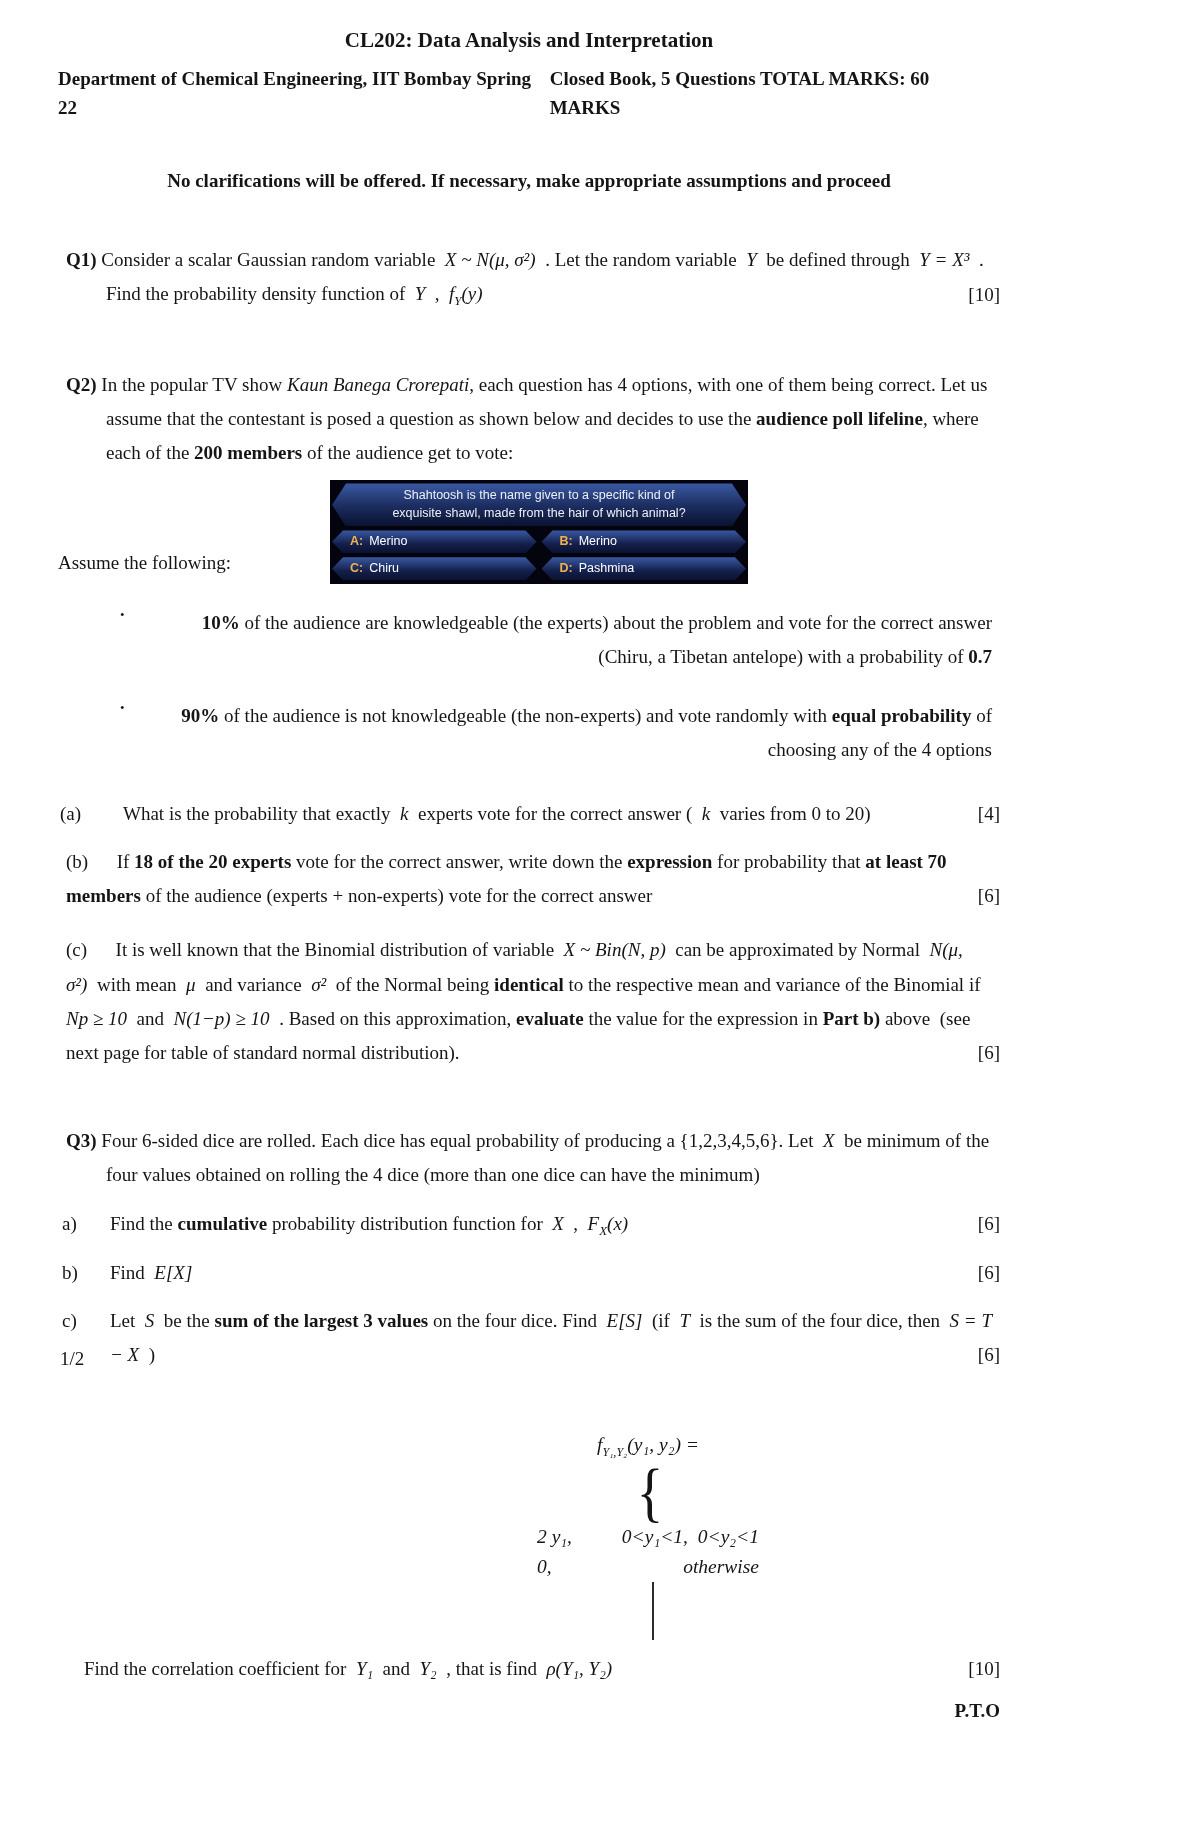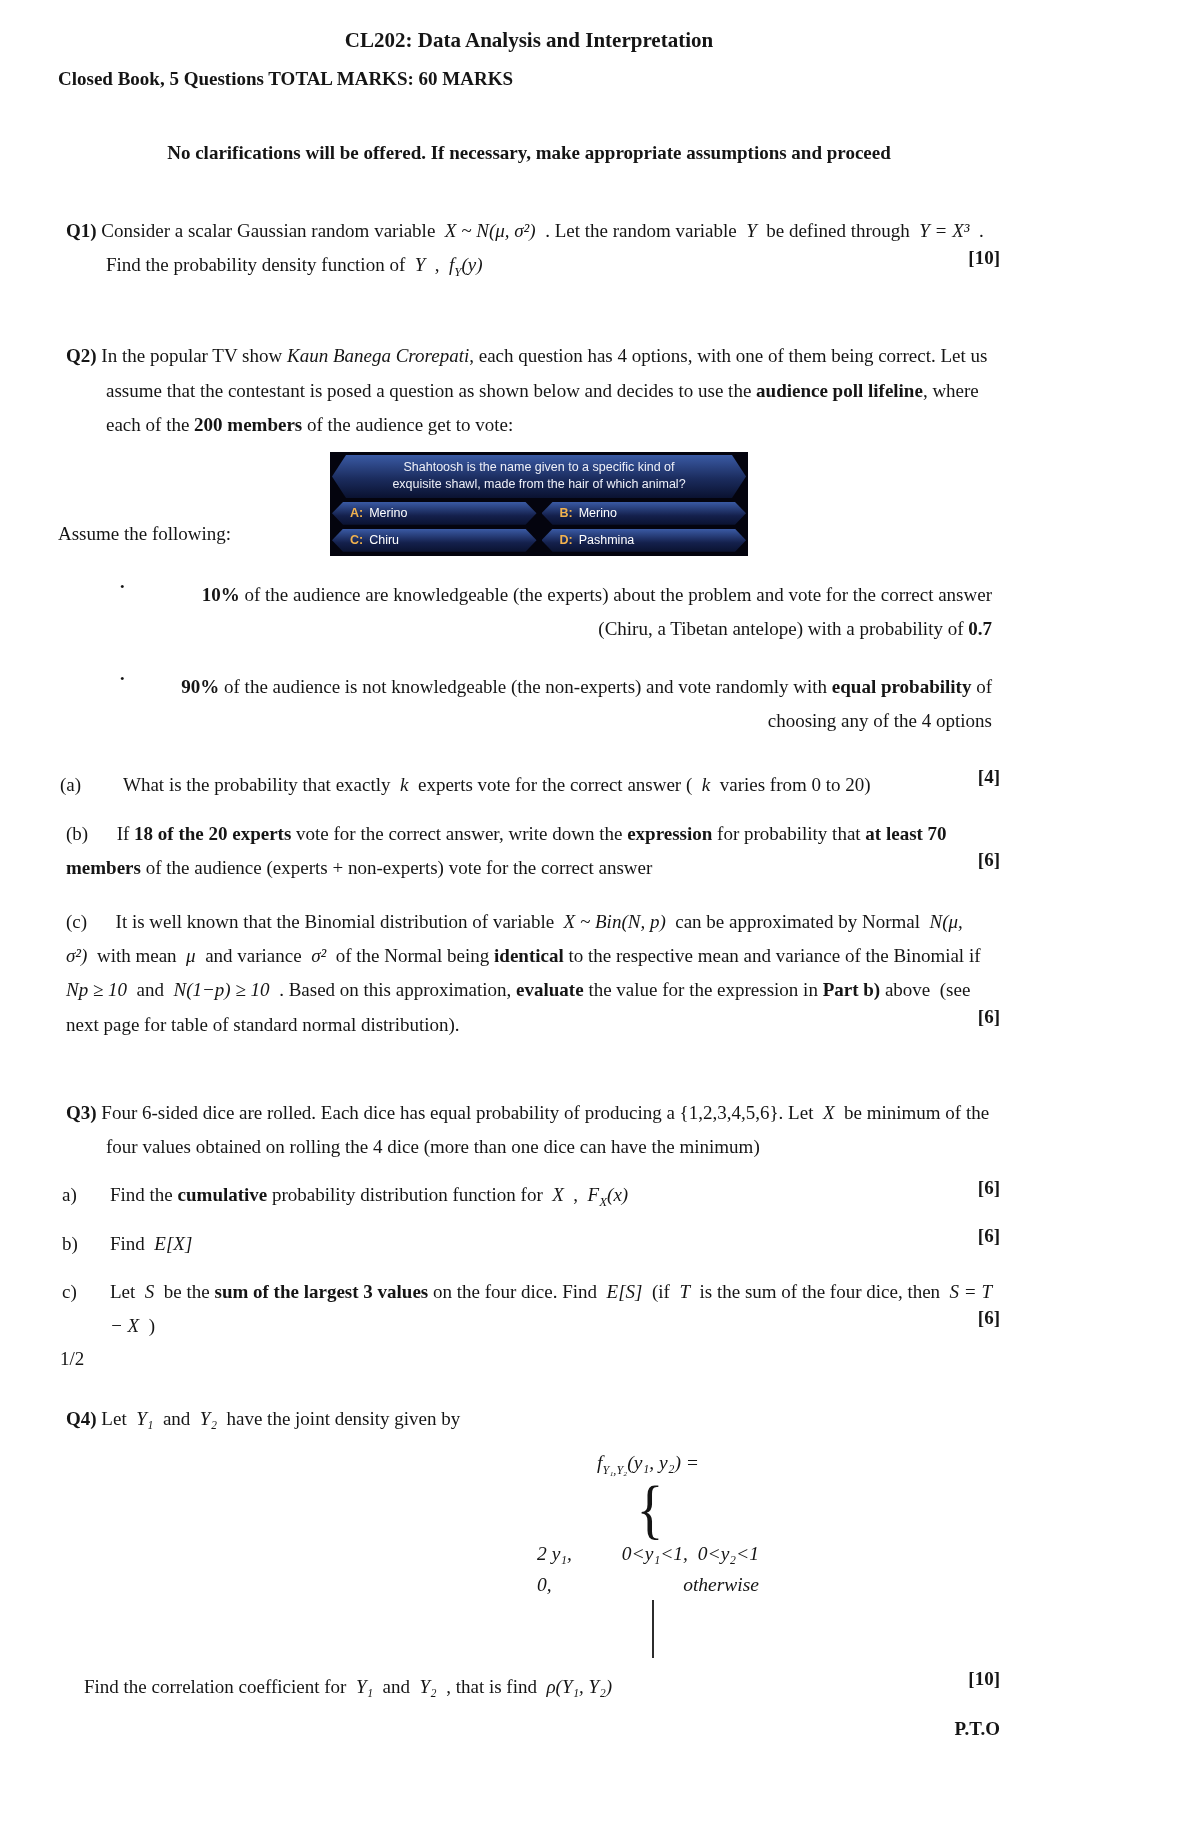--- a/index.html
+++ b/index.html
@@ -26,21 +26,21 @@
   .dept-line{
     display:flex;justify-content:space-between;font-weight:bold;font-size:19px;line-height:1.5;
   }
   .note{
     text-align:center;font-weight:bold;margin-top:42px;font-size:19px;
   }
   
   .q{position:relative;}
   .para{margin:8px;}
   .hang{padding-left:40px;text-indent:-40px;}
-  .marks{position:absolute;right:0;bottom:8px;font-weight:bold;}
+  .marks{position:absolute;right:0;bottom:0;font-weight:normal;}
   .seg-b{font-weight:bold;}
   .seg-i{font-style:italic;}
   .seg-m{font-style:italic;}
   sub.seg-sub{font-style:italic;font-size:0.68em;}
 
   .q1{margin-top:44px;}
   .q2{margin-top:56px;}
   .q3{margin-top:54px;}
   .q4{margin-top:58px;}
 
@@ -99,20 +99,21 @@
   .pto{text-align:right;font-weight:bold;margin-top:6px;}
   .page-num{position:absolute;left:60px;bottom:44px;font-size:19px;}
 </style>
 </head>
 <body>
 
 <div class="page">
 
   <h1 class="title">CL202: Data Analysis and Interpretation</h1>
   <div class="dept-line">
+    <span>Department of Chemical Engineering, IIT Bombay Spring 22</span>
     <span>Closed Book, 5 Questions TOTAL MARKS: 60 MARKS</span>
   </div>
   <div class="note">No clarifications will be offered. If necessary, make appropriate assumptions and proceed</div>
 
   <div class="q q1">
     <p class="para hang"><span class="seg-b">Q1) </span><span>Consider a scalar Gaussian random variable </span><span class="seg-m">X ~ N(μ, σ²)</span><span> . Let the random variable </span><span class="seg-m">Y</span><span> be defined through </span><span class="seg-m">Y = X³</span><span> . Find the probability density function of </span><span class="seg-m">Y</span><span> , </span><span class="seg-m">f</span><sub class="seg-sub">Y</sub><span class="seg-m">(y)</span></p>
     <span class="marks">[10]</span>
   </div>
 
   <div class="q q2">
@@ -189,21 +190,20 @@
       </div>
       <div class="q3item">
         <span class="item-label">c)</span>
         <p class="para"><span>Let </span><span class="seg-m">S</span><span> be the </span><span class="seg-b">sum of the largest 3 values</span><span> on the four dice. Find </span><span class="seg-m">E[S]</span><span> (if </span><span class="seg-m">T</span><span> is the sum of the four dice, then </span><span class="seg-m">S = T − X</span><span> )</span></p>
         <span class="marks">[6]</span>
       </div>
     </div>
   </div>
 
   <div class="q q4">
-    <p class="para hang"><span class="seg-b">Q4) </span><span>Let </span><span class="seg-m">Y₁</span><span> and </span><span class="seg-m">Y₂</span><span> have the joint density given by</span></p>
 
     <div class="equation">
       <span class="eq-lhs"><span class="m">f</span><sub class="eq-fsub">Y₁,Y₂</sub><span class="m">(y₁, y₂) =</span></span>
       <span class="eq-brace">{</span>
       <div class="eq-cases">
         <div class="eq-row">
           <span class="m">2 y₁,</span>
           <span class="m">0&lt;y₁&lt;1, 0&lt;y₂&lt;1</span>
         </div>
         <div class="eq-row">

